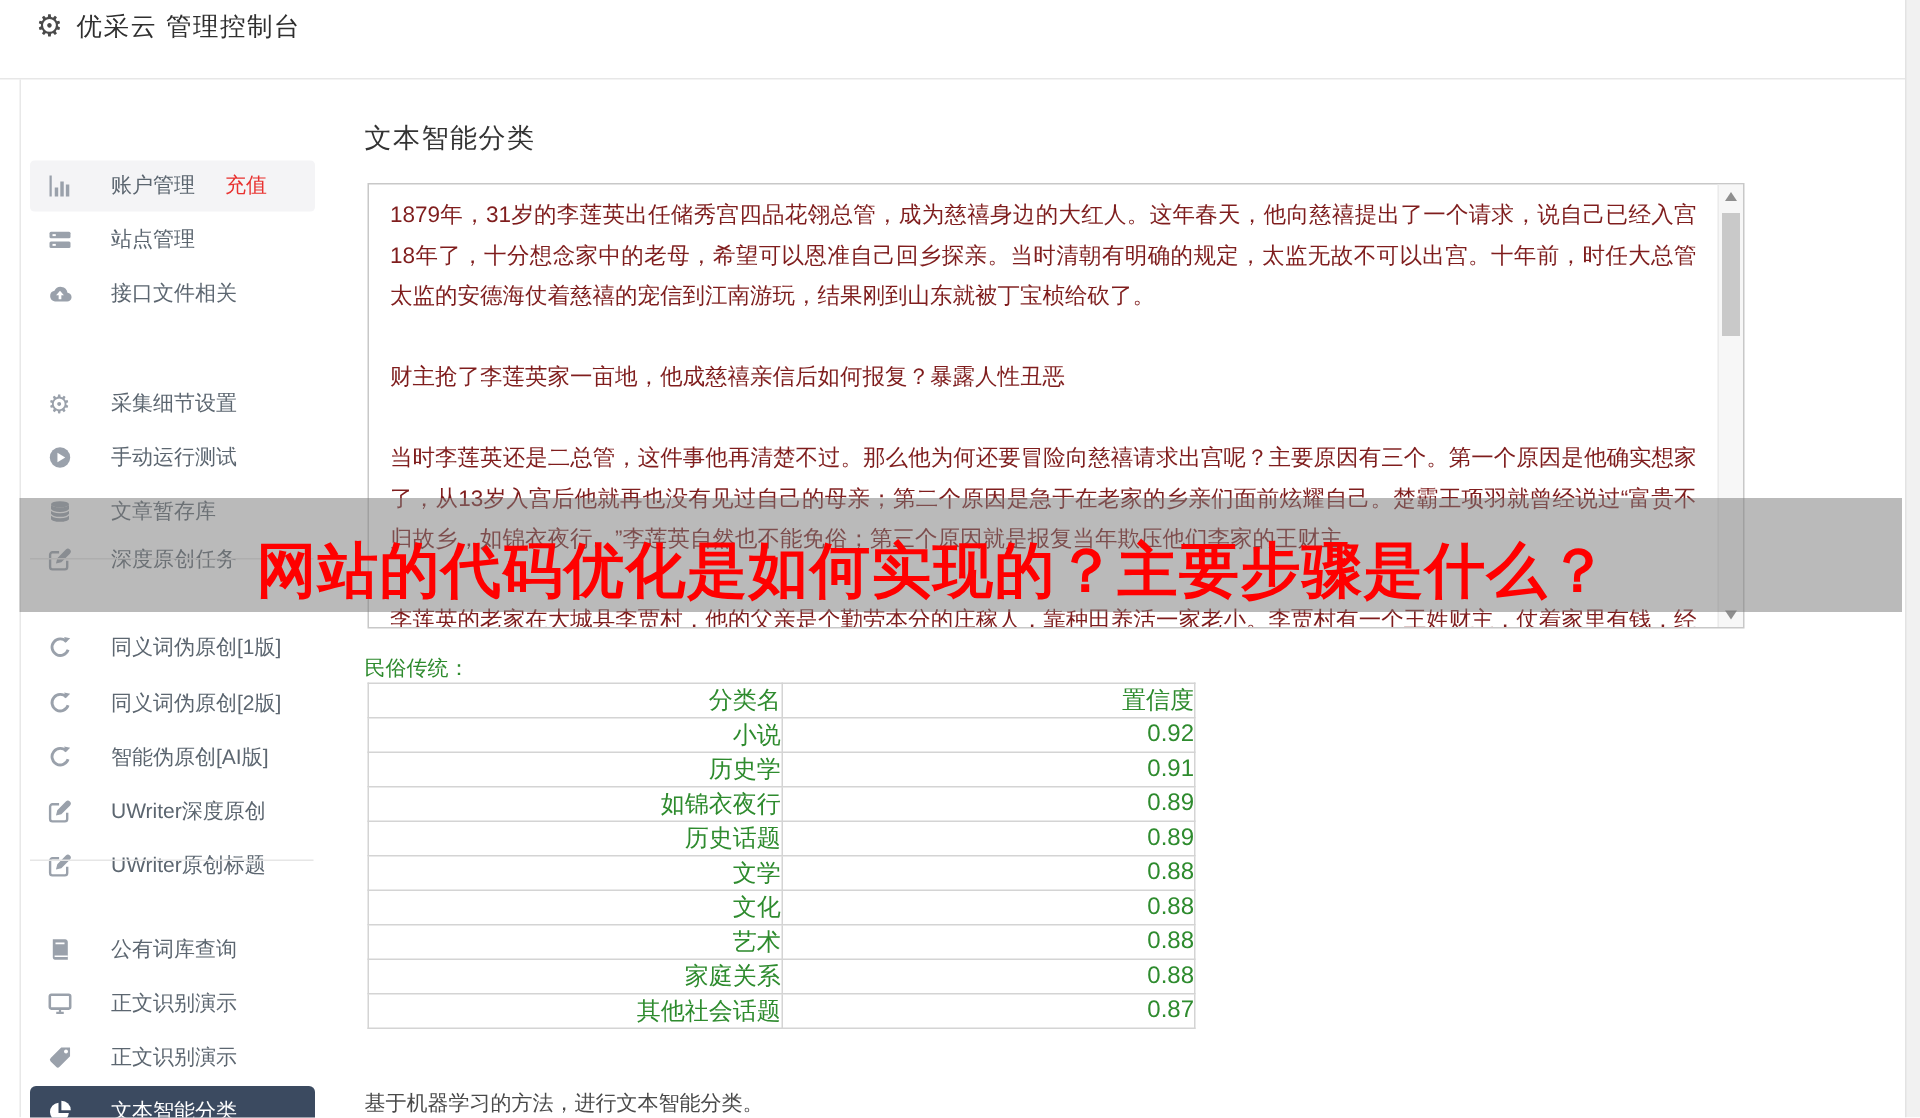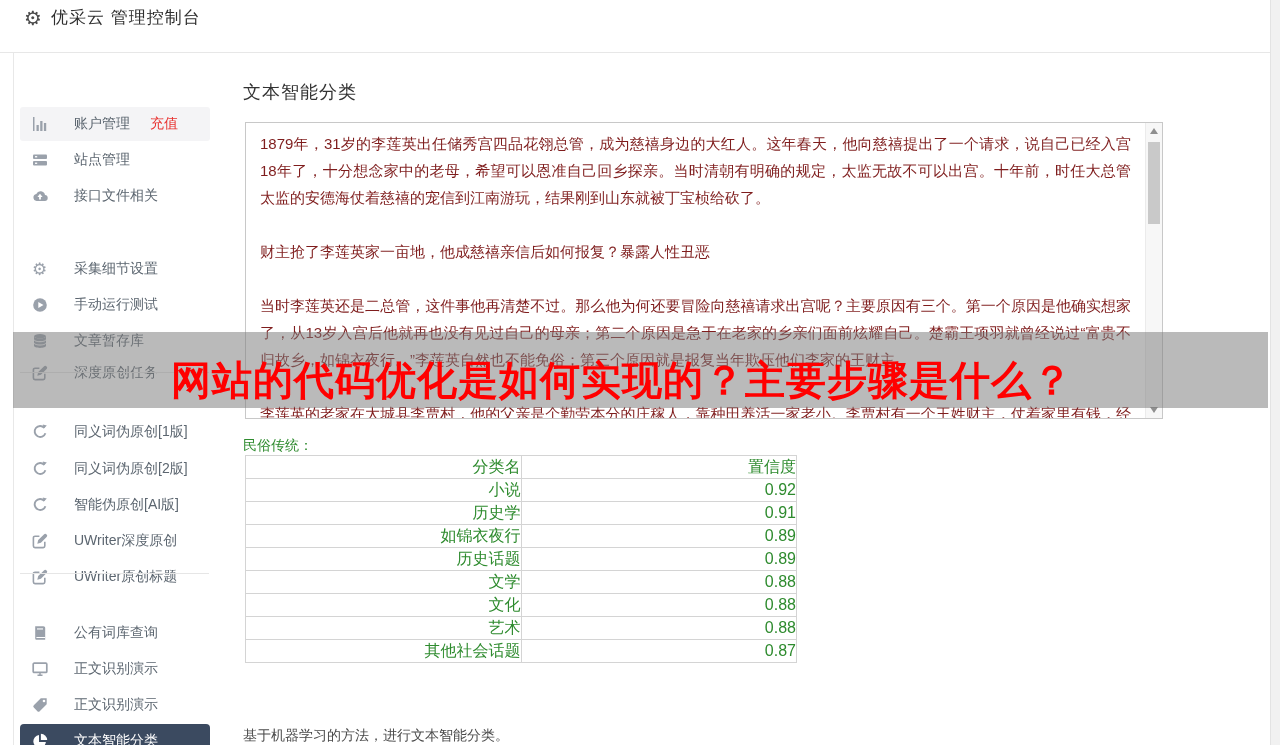--- a/index.html
+++ b/index.html
@@ -297,20 +297,24 @@
         </tr>
     <tr>
           <td>文化</td>
           <td>0.88</td>
         </tr>
     <tr>
           <td>艺术</td>
           <td>0.88</td>
         </tr>
     <tr>
+          <td>家庭关系</td>
+          <td>0.88</td>
+        </tr>
+    <tr>
           <td>其他社会话题</td>
           <td>0.87</td>
         </tr>
   </tbody>
     </table>
 
   <div class="footer-note">基于机器学习的方法，进行文本智能分类。</div>
 
   <div class="overlay-band">
     <span class="overlay-text">网站的代码优化是如何实现的？主要步骤是什么？</span>

